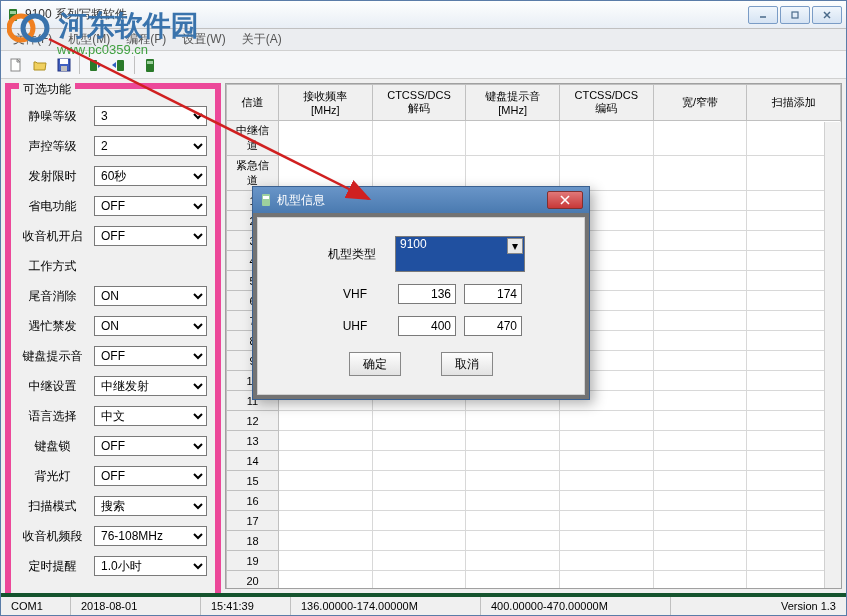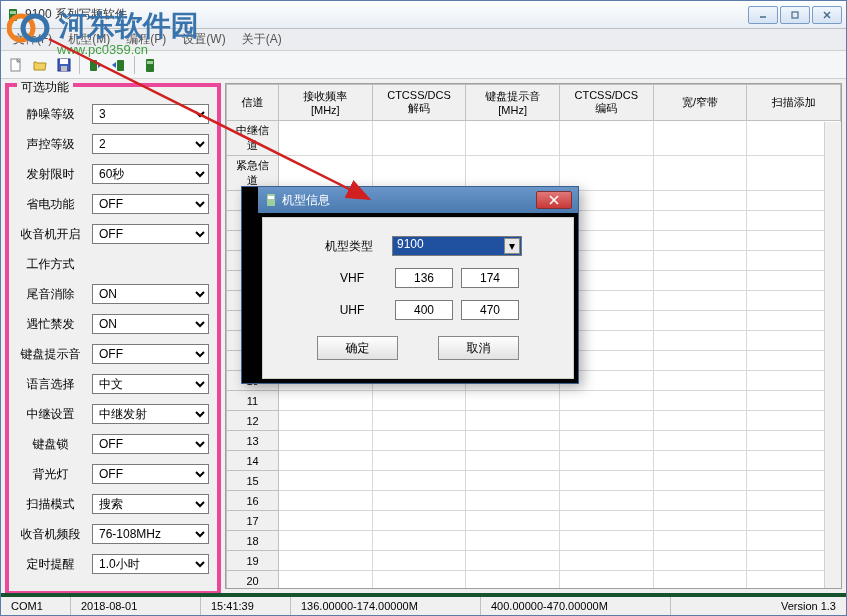--- a/index.html
+++ b/index.html
@@ -21,49 +21,49 @@
     .watermark-logo { font-size: 28px; font-weight: bold; color: #3973ac; }
     .watermark-url { font-size: 13px; color: #40a040; margin-left: 50px; margin-top: -4px; }
     
     .toolbar { height: 28px; background: #f5f6f8; display: flex; align-items: center; padding: 2px 4px; border-bottom: 1px solid #d0d0d0; gap: 2px; }
     .tool-btn { width: 22px; height: 22px; display: flex; align-items: center; justify-content: center; cursor: pointer; border: 1px solid transparent; border-radius: 2px; }
     .tool-sep { width: 1px; height: 18px; background: #c0c0c0; margin: 0 2px; }
     
     .main-area { flex: 1; display: flex; background: #f0f0f0; padding: 4px; gap: 4px; overflow: hidden; }
     
     .sidebar { width: 216px; }
-    .groupbox { border: 4px solid #ec4899; background: #f0f0f0; padding: 8px; position: relative; }
+    .groupbox { border: 6px solid #ec4899; background: #f0f0f0; padding: 8px; position: relative; }
     .groupbox-title { position: absolute; top: -8px; left: 8px; background: #f0f0f0; padding: 0 4px; font-size: 12px; }
     .opt-row { display: flex; align-items: center; margin: 8px 0; height: 22px; }
     .opt-label { width: 75px; text-align: center; font-size: 12px; padding-right: 8px; }
     .opt-select { flex: 1; height: 20px; border: 1px solid #7a7a7a; background: #fff; font-size: 12px; padding: 0 2px; }
     
     .table-area { flex: 1; background: #fff; border: 1px solid #a0a0a0; overflow: hidden; position: relative; }
     .grid-table { border-collapse: collapse; width: 100%; table-layout: fixed; }
     .grid-table th { background: #f0f0f0; border: 1px solid #c0c0c0; font-weight: normal; font-size: 11px; padding: 4px 2px; text-align: center; height: 36px; }
     .grid-table td { border: 1px solid #d8d8d8; height: 20px; font-size: 11px; text-align: center; background: #fff; }
     .grid-table .row-header { background: #f0f0f0; border: 1px solid #c0c0c0; width: 50px; font-size: 11px; }
     .grid-table .row-header-wide { background: #f0f0f0; border: 1px solid #c0c0c0; font-size: 11px; padding: 2px 4px; text-align: center; }
     
     .statusbar { height: 22px; background: #f0f0f0; border-top: 4px solid #14532d; display: flex; align-items: center; font-size: 11px; }
     .status-cell { padding: 0 10px; border-right: 1px solid #c0c0c0; height: 100%; display: flex; align-items: center; }
     
-    .dialog-overlay { position: absolute; top: 185px; left: 240px; width: 338px; background: #000000; border: 1px solid #3a6090; box-shadow: 4px 4px 12px rgba(0,0,0,0.3); z-index: 100; padding-left: 16px; }
+    .dialog-overlay { position: absolute; top: 185px; left: 251px; width: 338px; background: #737373; border: 1px solid #3a6090; box-shadow: 4px 4px 12px rgba(0,0,0,0.3); z-index: 100; }
     .dialog-title { height: 26px; background: linear-gradient(#6995c8, #4a7ab0); color: #fff; display: flex; align-items: center; padding: 0 6px; font-size: 12px; }
     .dialog-title-icon { width: 14px; height: 14px; margin-right: 4px; display: inline-flex; align-items: center; justify-content: center; font-size: 9px; }
     .dialog-close { margin-left: auto; width: 36px; height: 18px; background: linear-gradient(#e07878,#c83838); border: 1px solid #803030; border-radius: 2px; color: #fff; display: flex; align-items: center; justify-content: center; cursor: pointer; }
     .dialog-body { padding: 18px 20px; border: 1px solid #d0d0d0; margin: 4px; background: #f0f0f0; }
     .dlg-row { display: flex; align-items: center; margin-bottom: 12px; justify-content: center; gap: 8px; }
     .dlg-label { width: 70px; text-align: center; font-size: 12px; }
-    .dlg-select { width: 130px; height: 20px; border: 1px solid #7a7a7a; background: #2050a0; color: #fff; font-size: 12px; padding: 0 4px; appearance: none; position: relative; }
+    .dlg-select { width: 130px; height: 36px; border: 1px solid #7a7a7a; background: #2050a0; color: #fff; font-size: 12px; padding: 0 4px; appearance: none; position: relative; }
     .dlg-select-wrap { position: relative; width: 130px; }
     .dlg-select-arrow { position: absolute; right: 2px; top: 2px; width: 16px; height: 16px; background: #e8e8e8; border: 1px solid #888; display: flex; align-items: center; justify-content: center; pointer-events: none; }
-    .dlg-input { width: 58px; height: 20px; border: 1px solid #7a7a7a; background: #fff; font-size: 12px; padding: 0 4px; text-align: center; }
+    .dlg-input { width: 58px; height: 20px; border: 1px solid #7a7a7a; background: #fff; font-size: 12px; padding: 0 4px; text-align: right; }
     .dlg-buttons { display: flex; justify-content: center; gap: 40px; margin-top: 16px; }
-    .dlg-btn { width: 81px; height: 24px; border: 1px solid #888; background: linear-gradient(#fefefe,#e2e2e2); font-size: 12px; cursor: pointer; }
+    .dlg-btn { width: 52px; height: 24px; border: 1px solid #888; background: linear-gradient(#fefefe,#e2e2e2); font-size: 12px; cursor: pointer; }
     
     .arrow-annotation { position: absolute; top: 28px; left: 38px; z-index: 200; pointer-events: none; }
     
     .scrollbar-v { position: absolute; right: 0; top: 38px; bottom: 0; width: 17px; background: #f0f0f0; border-left: 1px solid #d0d0d0; }
   </style>
 </head>
 <body>
 
 <div class="window">
 
@@ -198,26 +198,26 @@
             </div>
             <div class="opt-row">
               <span class="opt-label">遇忙禁发</span>
               <select class="opt-select"><option>ON</option></select>
             </div>
             <div class="opt-row">
               <span class="opt-label">键盘提示音</span>
               <select class="opt-select"><option>OFF</option></select>
             </div>
             <div class="opt-row">
+              <span class="opt-label">中继设置</span>
+              <select class="opt-select"><option>中继发射</option></select>
+            </div>
+            <div class="opt-row">
               <span class="opt-label">语言选择</span>
               <select class="opt-select"><option>中文</option></select>
-            </div>
-            <div class="opt-row">
-              <span class="opt-label">中继设置</span>
-              <select class="opt-select"><option>中继发射</option></select>
             </div>
             <div class="opt-row">
               <span class="opt-label">键盘锁</span>
               <select class="opt-select"><option>OFF</option></select>
             </div>
             <div class="opt-row">
               <span class="opt-label">背光灯</span>
               <select class="opt-select"><option>OFF</option></select>
             </div>
             <div class="opt-row">

